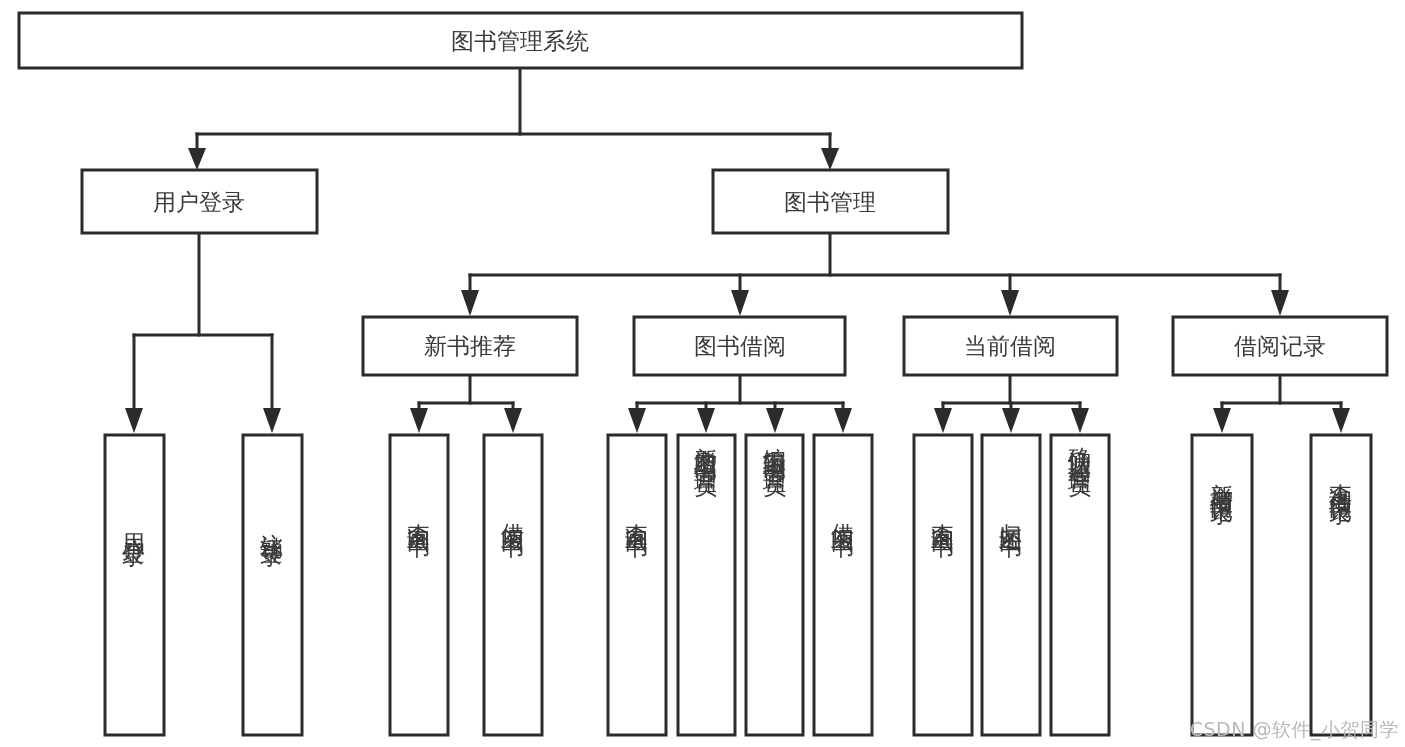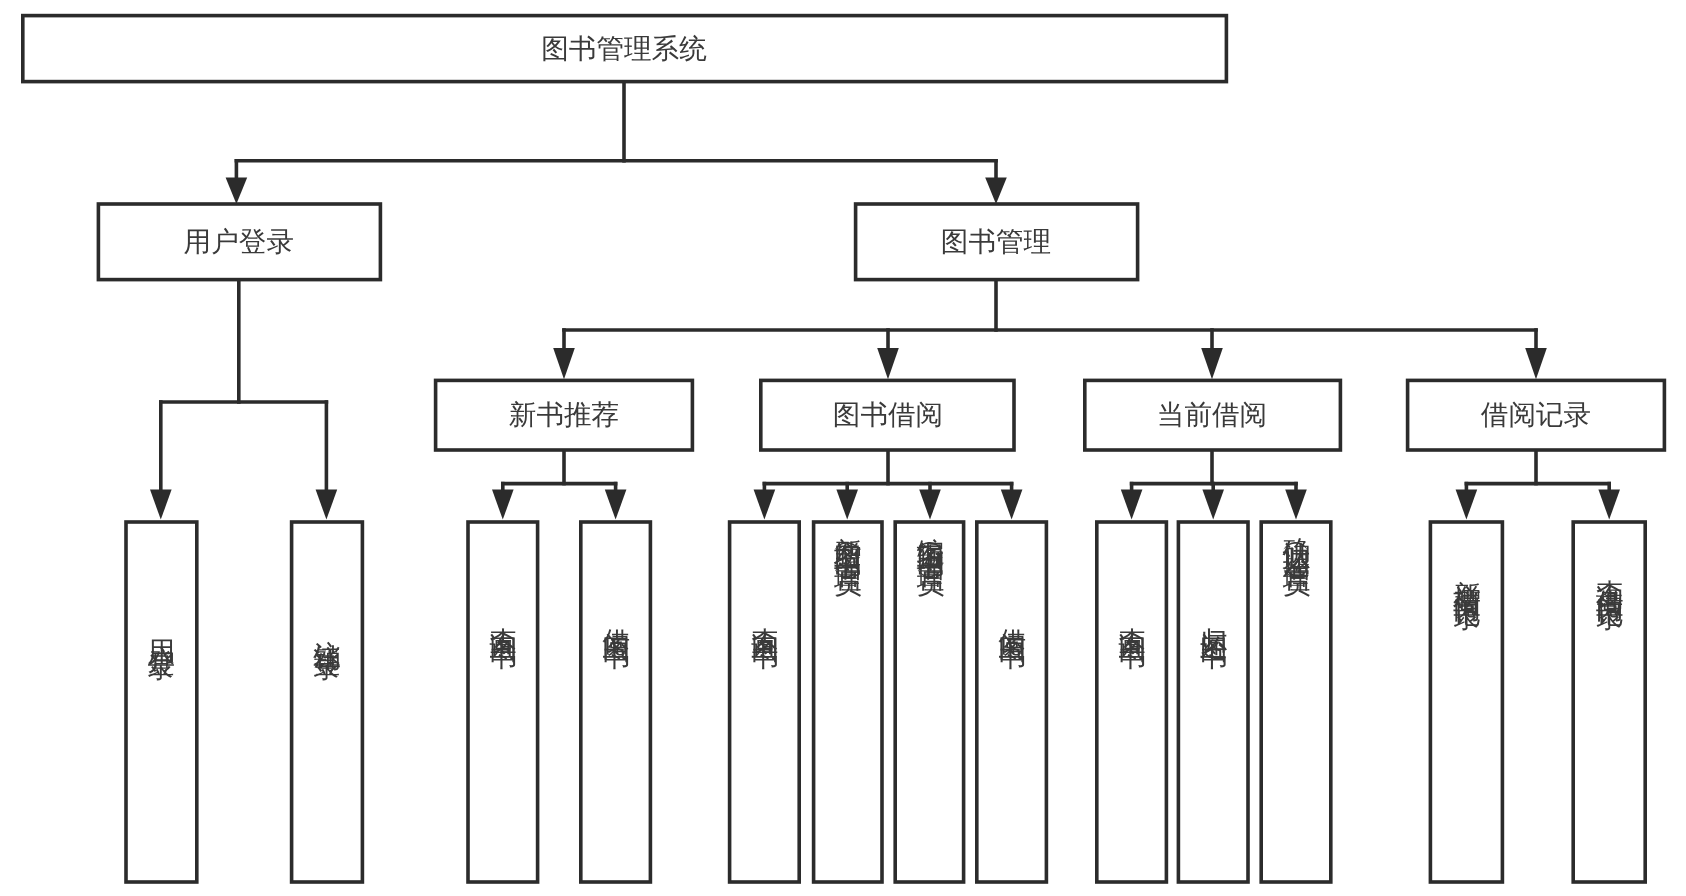--- a/index.html
+++ b/index.html
@@ -236,14 +236,15 @@
       <text class="node-label-v" x="1222" y="477" text-anchor="middle">新增借阅记录</text>
     </g>
 
     <g>
       <rect class="node-rect" x="1311" y="435" width="60" height="300"></rect>
       <text class="node-label-v" x="1341" y="477" text-anchor="middle">查询借阅记录</text>
     </g>
 
   </svg>
 
+  <div class="watermark-text">CSDN @软件_小贺同学</div>
 
 </div>
 
 </body></html>

